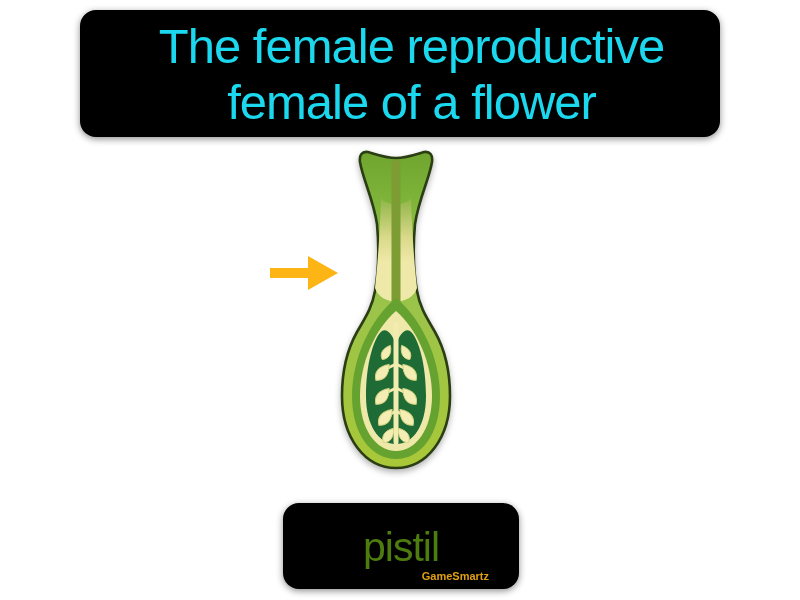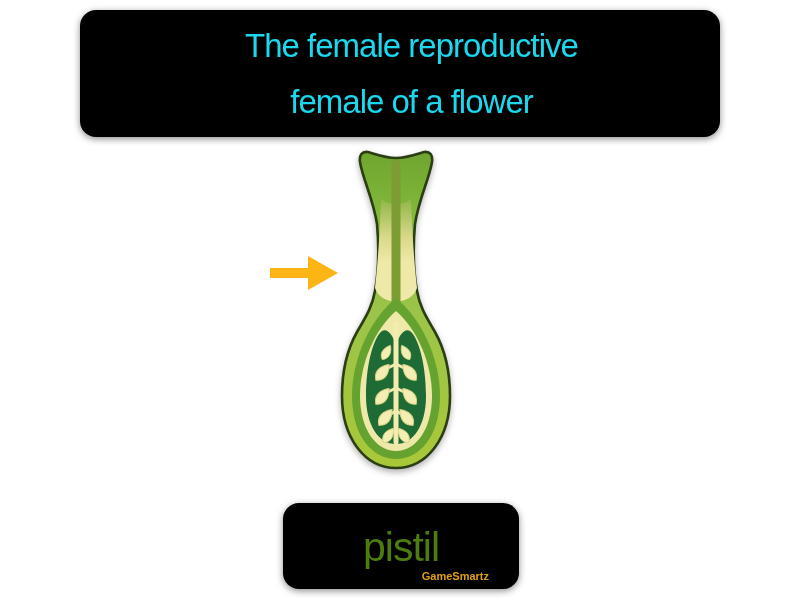--- a/index.html
+++ b/index.html
@@ -18,21 +18,21 @@
     box-shadow: 0 2px 7px rgba(0,0,0,0.45);
   }
   .def-card {
     left: 80px; top: 10px;
     width: 640px; height: 127px;
     display: flex; flex-direction: column;
     align-items: center; justify-content: center;
   }
   .def-line {
     color: #1cd8ee;
-    font-size: 33px;
+    font-size: 49px;
     line-height: 56px;
     white-space: nowrap;
     letter-spacing: -1px;
     margin-left: 23px;
   }
   .arrow-svg {
     position: absolute;
     left: 270px; top: 253px;
     width: 70px; height: 40px;
   }

